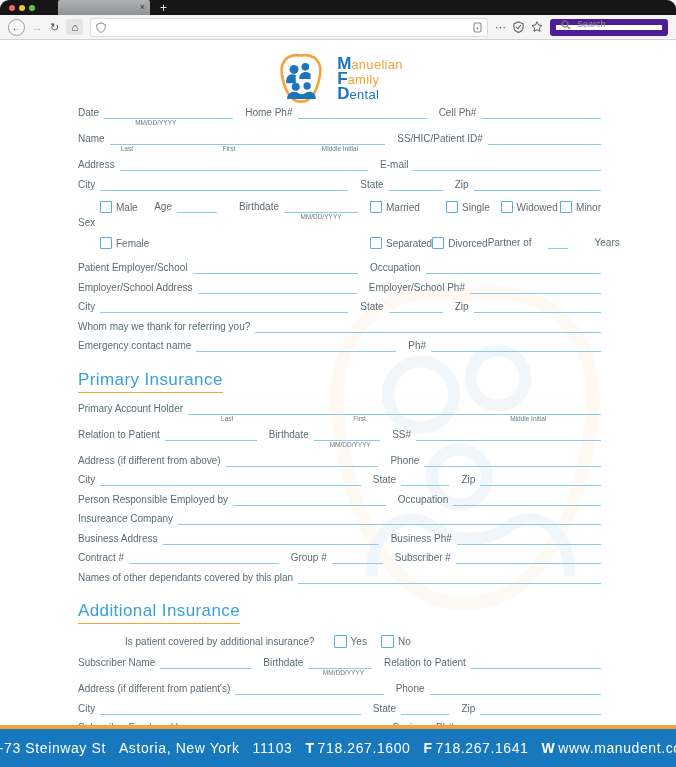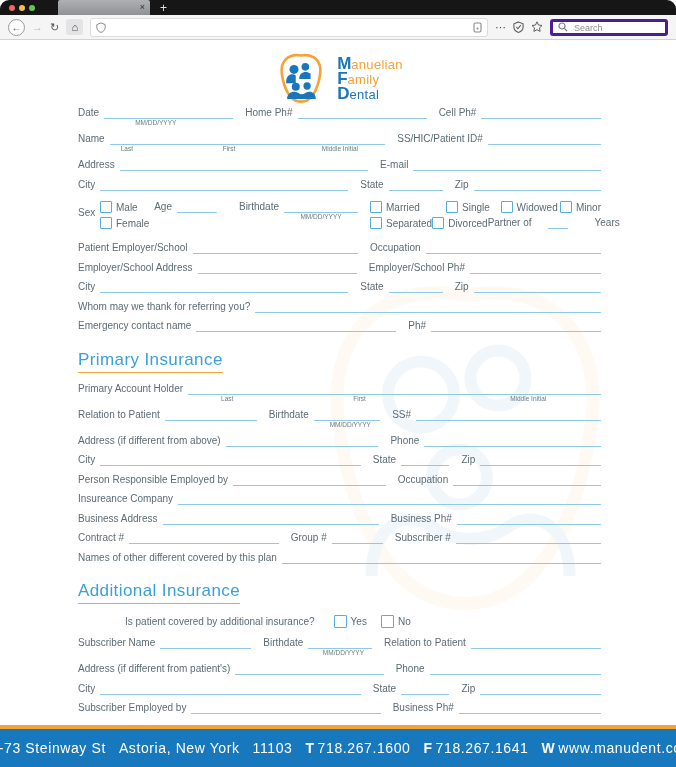--- a/index.html
+++ b/index.html
@@ -16,21 +16,21 @@
   .tabclose{font-size:9px;color:#2f2f2f;line-height:9px;cursor:default;}
   .newtab{color:#e4e4e4;font-size:12px;line-height:12px;margin-left:10px;}
   .toolbar{height:25px;background:#f5f5f6;border-bottom:1px solid #d2d2d4;display:flex;align-items:center;padding:0 8px;gap:7px;box-sizing:border-box;}
   .navbtn{font-size:11px;color:#4e4e4e;line-height:15px;text-align:center;}
   .navbtn.back{width:15px;height:15px;border:1px solid #9a9a9c;border-radius:50%;font-size:10px;background:#fbfbfb;}
   .navbtn.disabled{color:#b9b9bb;}
   .homebtn{background:#e4e4e6;border-radius:3px;width:17px;height:16px;line-height:16px;}
   .urlbar{flex:1;height:17px;background:#fff;border:1px solid #dcdcde;border-radius:3px;display:flex;align-items:center;padding:0 5px;gap:4px;}
   .urlbar input{flex:1;border:none;outline:none;font-size:9px;font-family:"Liberation Sans",sans-serif;background:transparent;min-width:10px;}
   .chromeicon{display:block;}
-  .searchbar{width:118px;height:17px;background:#fff;border:3px solid #4c1d95;border-radius:3px;display:flex;align-items:flex-start;padding:0 5px;gap:4px;box-sizing:border-box;}
+  .searchbar{width:118px;height:17px;background:#fff;border:6px solid #4c1d95;border-radius:3px;display:flex;align-items:flex-end;padding:0 5px;gap:4px;box-sizing:border-box;}
   .searchbar input{flex:1;border:none;outline:none;font-size:9px;font-family:"Liberation Sans",sans-serif;background:transparent;min-width:10px;}
   .searchbar input::placeholder{color:#8f8f91;}
 
   
   .page{height:727px;position:relative;background:#fff;}
   .watermark{position:absolute;left:300px;top:220px;opacity:0.055;z-index:0;}
   .logo{display:flex;justify-content:center;align-items:center;gap:8px;padding-top:12px;position:relative;z-index:2;}
   .logotext div{line-height:14px;}
   .init{font-size:17px;font-weight:bold;color:var(--logo_blue,#1b75bb);}
   .rest{font-size:13px;color:var(--logo_blue,#1b75bb);letter-spacing:0.3px;}
@@ -44,21 +44,21 @@
   .lbl.after{margin-left:4px;margin-right:0;}
   .fieldline{border-bottom:1.5px solid var(--line_blue,#8fc9e8);height:12px;position:relative;margin-right:12px;}
   .row > .fieldline:last-child, .srow .fieldline:last-child{margin-right:0;}
   .sub{position:absolute;top:13px;font-size:6.5px;color:#6b7a83;white-space:nowrap;}
   .cbwrap{display:flex;align-items:center;gap:4px;}
   .cb{width:12px;height:12px;border:1.6px solid var(--checkbox_blue,#56aedc);border-radius:1px;background:#fff;display:inline-block;box-sizing:border-box;}
   .cblbl{font-size:10px;color:var(--label_gray,#5c6b74);white-space:nowrap;}
   
   .sexblock{position:relative;padding-left:22px;margin:3px 0 12px 0;}
   .sexlbl{position:absolute;left:0;top:50%;transform:translateY(-50%);}
-  .srow{display:flex;align-items:flex-end;height:16px;margin-bottom:0;}
+  .srow{display:flex;align-items:flex-end;height:16px;margin-bottom:20px;}
   .srow:last-child{margin-bottom:0;}
   .cbcol{width:86px;display:flex;align-items:center;}
   .rgroup{margin-left:auto;width:231px;display:flex;align-items:flex-end;}
   .rcol{display:flex;align-items:center;}
   .spacer{flex:1;}
   
   .row.yesno{height:15px;margin-bottom:8px;padding-left:47px;}
   .row.yesno .cbwrap{margin-left:14px;}
   .row.yesno .cb{width:13px;height:13px;}
 
@@ -316,21 +316,21 @@
             <span class="lbl">Business Ph#</span>
             <div class="fieldline" style="flex-grow: 148; flex-basis: 0px;"></div>
           </div><div class="row">
             <span class="lbl">Contract #</span>
             <div class="fieldline" style="flex-grow: 170; flex-basis: 0px;"></div>
             <span class="lbl">Group #</span>
             <div class="fieldline" style="flex-grow: 58; flex-basis: 0px;"></div>
             <span class="lbl">Subscriber #</span>
             <div class="fieldline" style="flex-grow: 165; flex-basis: 0px;"></div>
           </div><div class="row">
-            <span class="lbl">Names of other different  covered by this plan</span>
+            <span class="lbl">Names of other dependants  covered by this plan</span>
             <div class="fieldline" style="flex-grow: 290; flex-basis: 0px;"></div>
           </div></div>
         <div class="section"><div class="sec-title">Additional Insurance</div><div class="row yesno">
             <span class="lbl">Is patient covered by additional insurance?</span>
             <span class="cbwrap">
               <span class="cb"></span>
               <span class="cblbl">Yes</span>
             </span>
             <span class="cbwrap">
               <span class="cb"></span>

